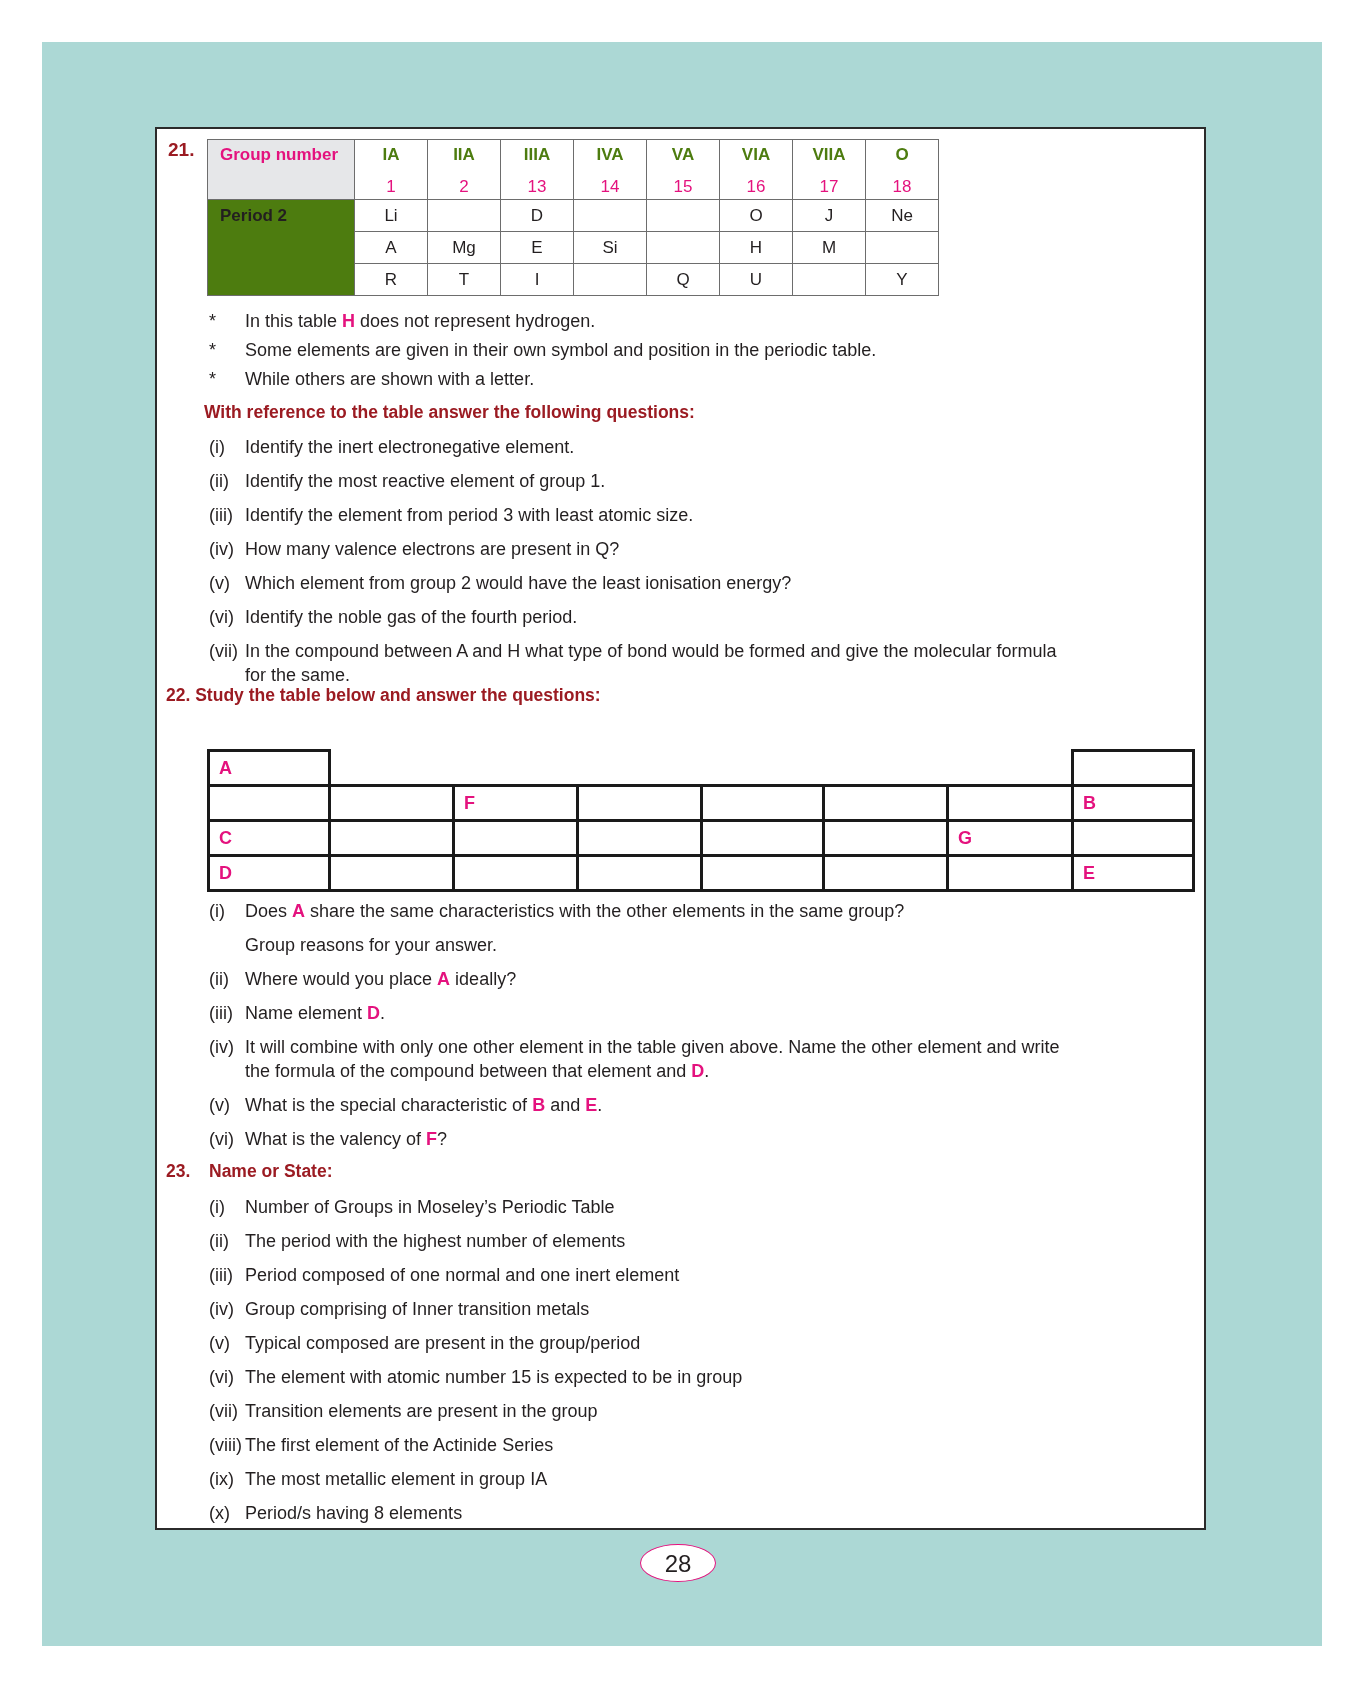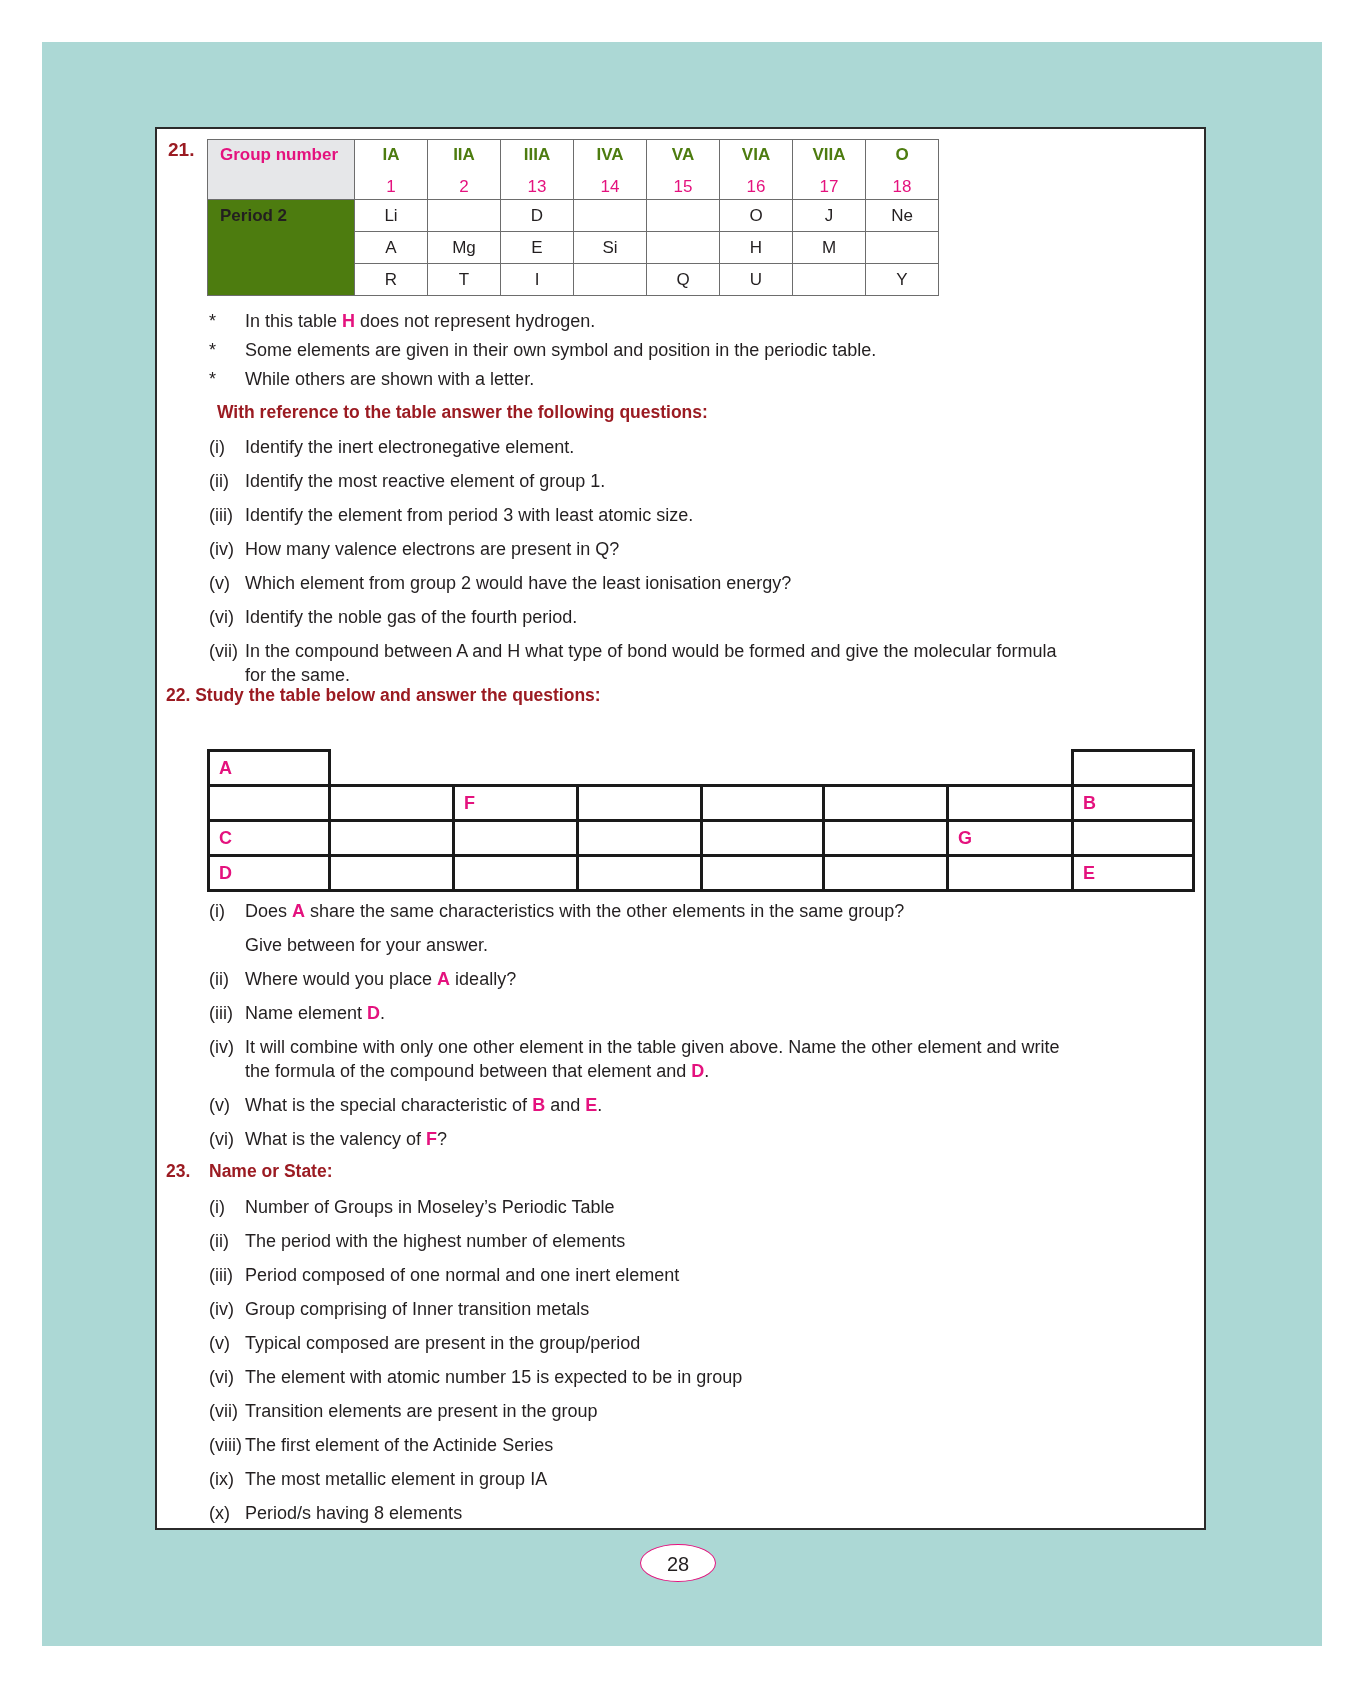--- a/index.html
+++ b/index.html
@@ -17,21 +17,21 @@
   table.t1 { position:absolute; left:50px; top:10px; border-collapse:collapse; font-size:17px; }
   table.t1 td { border:1px solid #6d6d6d; text-align:center; height:31px; width:72px; padding:0; }
   table.t1 td.hdr { color:#4d7c0f; font-weight:bold; vertical-align:top; padding-top:5px; height:26px; }
   table.t1 td.num { color:#e4127e; vertical-align:bottom; padding-bottom:2px; height:26px; border-top:none; }
   table.t1 td.hdr { border-bottom:none; }
   table.t1 td.gn { background:#e6e7e9; width:134px; text-align:left; padding-left:12px; vertical-align:top; padding-top:5px; color:#e4127e; font-weight:bold; }
   table.t1 td.per { background:#4d7c0f; text-align:left; padding-left:12px; vertical-align:top; padding-top:6px; font-weight:bold; }
   
   .t2 { position:absolute; left:50px; top:620px; width:988px; height:143px; }
   .cell { position:absolute; border:3px solid #1a1a1a; box-sizing:border-box; height:38px; font-weight:bold; color:#e4127e; font-size:18px; padding:6px 0 0 9px; }
-  .page-num { position:absolute; left:640px; top:1544px; width:76px; height:38px; border:1.5px solid #e4127e; border-radius:50%; background:#ffffff; text-align:center; line-height:38px; font-size:20px; box-sizing:border-box; }
+  .page-num { position:absolute; left:640px; top:1544px; width:76px; height:38px; border:1.5px solid #e4127e; border-radius:50%; background:#ffffff; text-align:center; line-height:38px; font-size:24px; box-sizing:border-box; }
 </style>
 </head>
 <body>
 
 <div class="teal"></div>
 
 <div class="box">
 
   <div class="abs qnum" style="left:11px; top:10px;">21.</div>
 
@@ -98,21 +98,21 @@
   </div>
   <div class="line" style="left:52px; top:209px; width:950px;">
     <span class="lbl">*</span>
     <span class="txt">Some elements are given in their own symbol and position in the periodic table.</span>
   </div>
   <div class="line" style="left:52px; top:238px; width:950px;">
     <span class="lbl">*</span>
     <span class="txt">While others are shown with a letter.</span>
   </div>
 
-  <div class="abs heading" style="left:60px; top:273px;">With reference to the table answer the following questions:</div>
+  <div class="abs heading" style="left:47px; top:273px;">With reference to the table answer the following questions:</div>
 
   <div class="line" style="left:52px; top:306px;">
       <span class="lbl">(i)</span>
       <span class="txt">Identify the inert electronegative element.</span>
     </div>
   <div class="line" style="left:52px; top:340px;">
       <span class="lbl">(ii)</span>
       <span class="txt">Identify the most reactive element of group 1.</span>
     </div>
   <div class="line" style="left:52px; top:374px;">
@@ -172,21 +172,21 @@
     <div class="cell" style="left:615px; top:105px; width:127px;"></div>
     <div class="cell" style="left:739px; top:105px; width:128px;"></div>
     <div class="cell" style="left:864px; top:105px; width:124px;">E</div>
   </div>
 
   <div class="line" style="left:52px; top:770px;">
       <span class="lbl">(i)</span>
       <span class="txt"><span>Does </span><span class="pink">A</span><span> share the same characteristics with the other elements in the same group?</span></span>
     </div>
   <div class="line" style="left:52px; top:804px;">
-      <span class="txt">Give between for your answer.</span>
+      <span class="txt">Group reasons for your answer.</span>
     </div>
   <div class="line" style="left:52px; top:838px;">
       <span class="lbl">(ii)</span>
       <span class="txt"><span>Where would you place </span><span class="pink">A</span><span> ideally?</span></span>
     </div>
   <div class="line" style="left:52px; top:872px;">
       <span class="lbl">(iii)</span>
       <span class="txt"><span>Name element </span><span class="pink">D</span><span>.</span></span>
     </div>
   <div class="line" style="left:52px; top:906px;">

